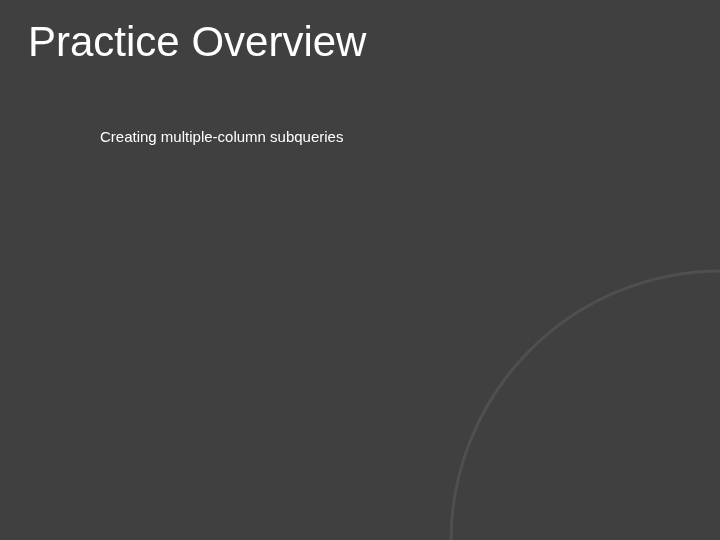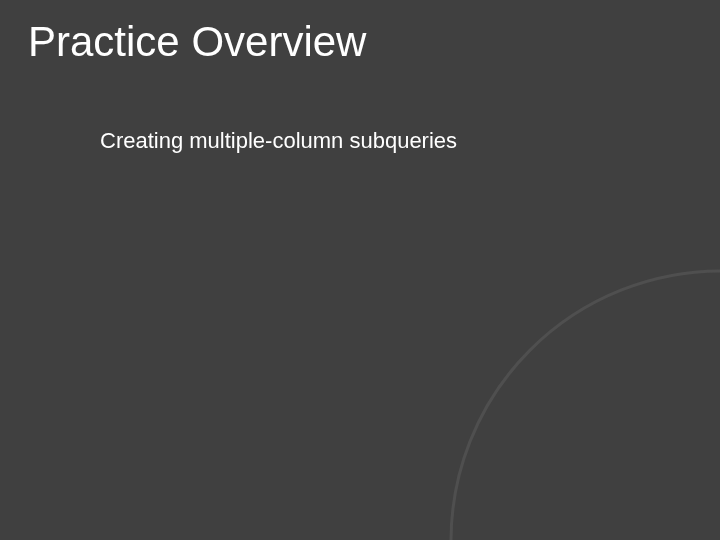--- a/index.html
+++ b/index.html
@@ -21,21 +21,21 @@
       color: #ffffff;
       font-size: 42px;
       font-weight: 400;
       letter-spacing: 0px;
     }
     .body-text {
       position: absolute;
       top: 128px;
       left: 100px;
       color: #ffffff;
-      font-size: 22px;
+      font-size: 15px;
       font-weight: 400;
     }
     .corner-arc {
       position: absolute;
       right: -1px;
       bottom: -1px;
       width: 280px;
       height: 280px;
       pointer-events: none;
     }

